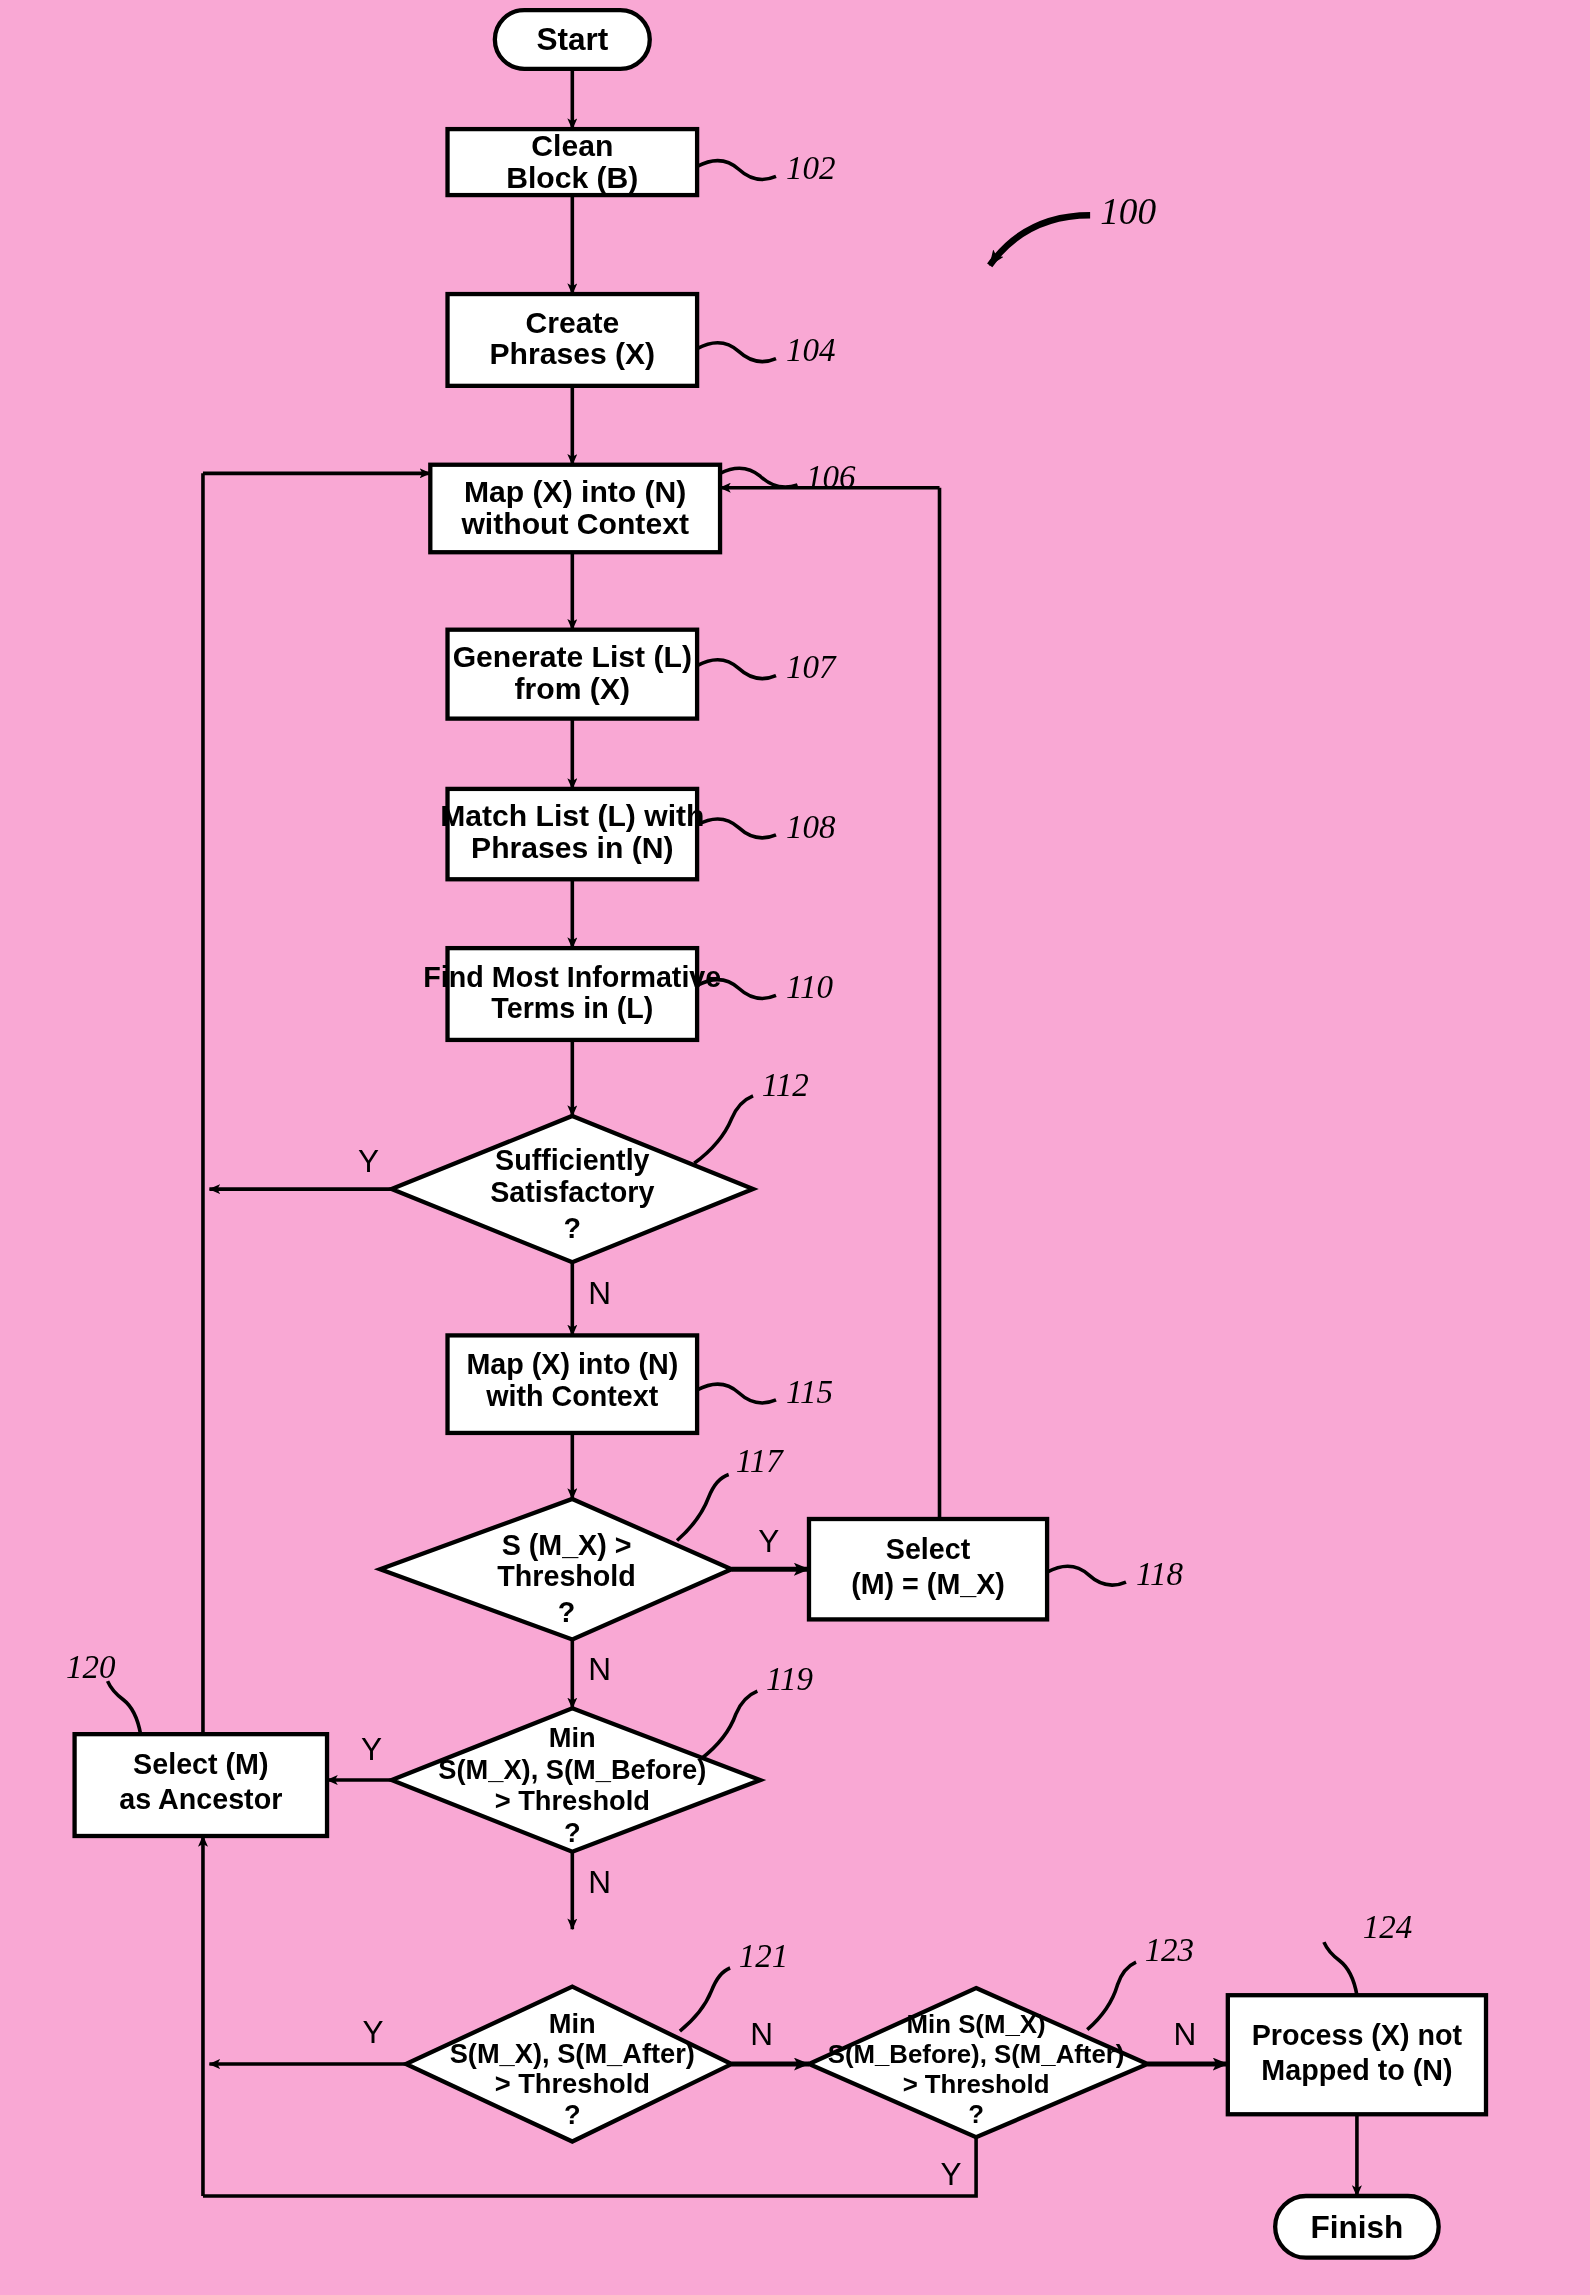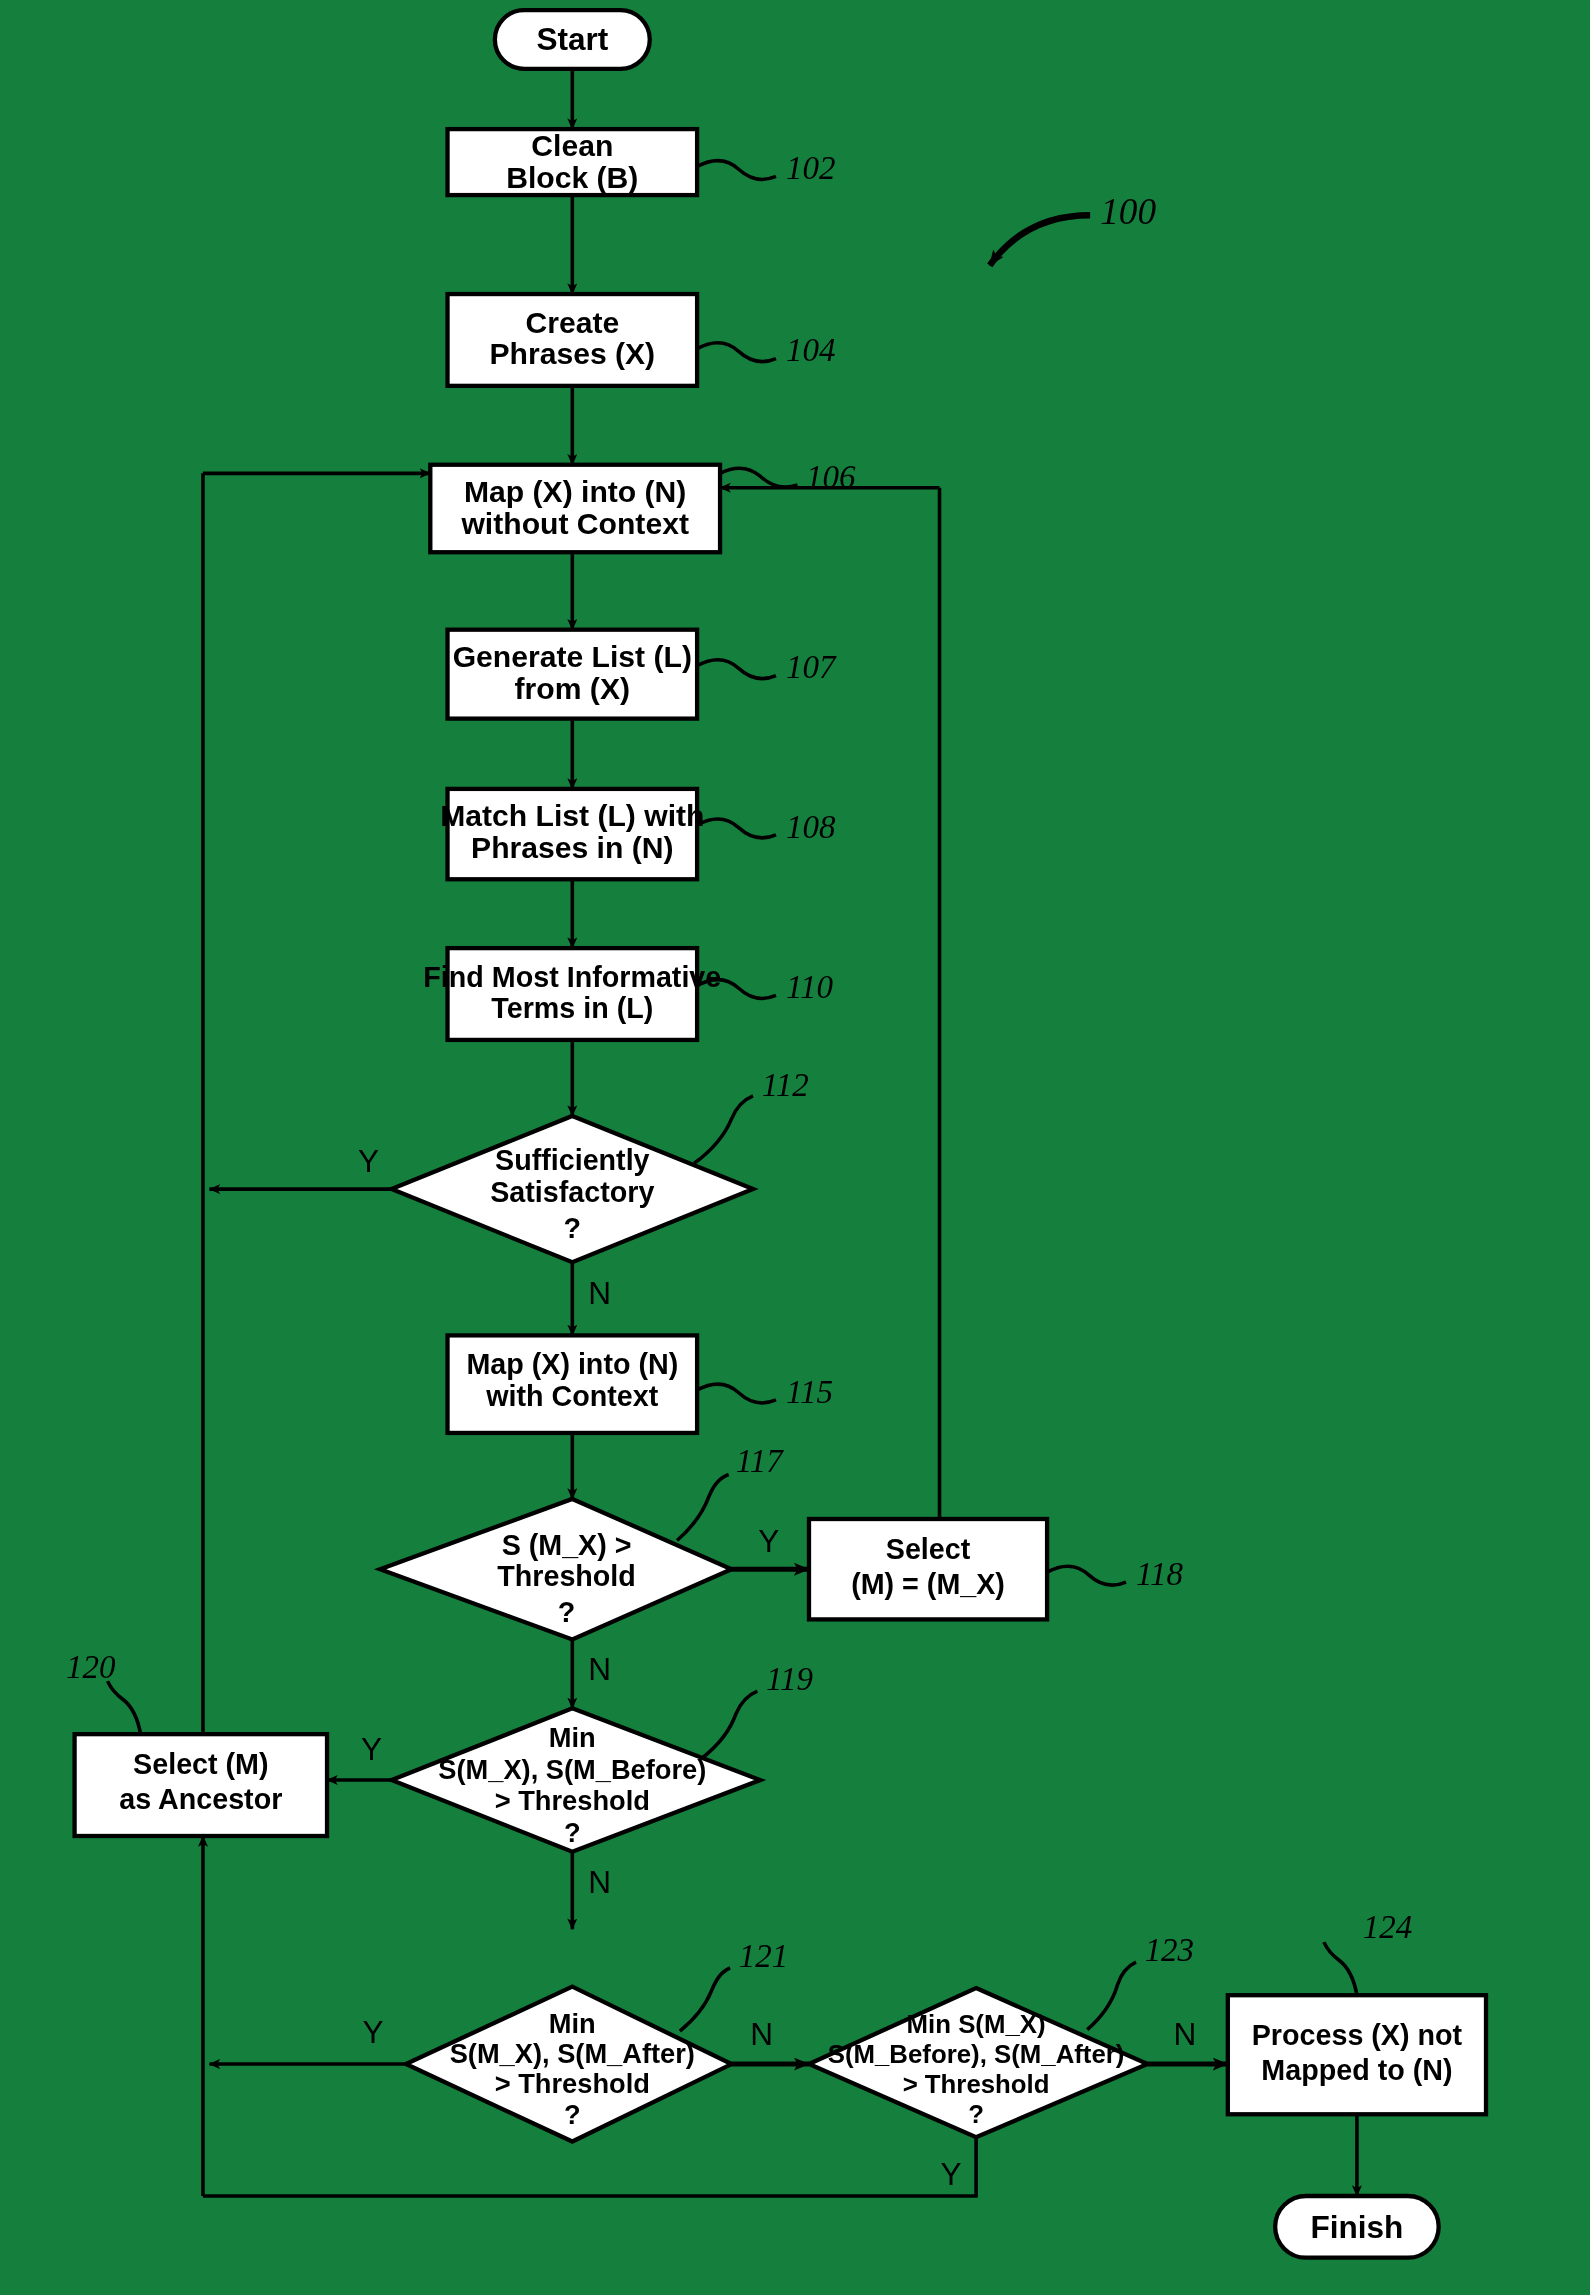--- a/index.html
+++ b/index.html
@@ -1,17 +1,17 @@
 <!DOCTYPE html>
 <html style="font-size:11.5px"><head>
 <meta charset="utf-8">
 <style>
   html,body{margin:0;padding:0;background:#ffffff;}
   body{width:1590px;height:2295px;font-family:"Liberation Sans",sans-serif;}
-  #sheet{position:relative;width:1590px;height:2295px;background:#15803d;overflow:hidden;}
+  #sheet{position:relative;width:1590px;height:2295px;background:#f9a8d4;overflow:hidden;}
   svg{position:absolute;left:0;top:0;width:1590px;height:2295px;}
   .nodeText{font-family:"Liberation Sans",sans-serif;font-weight:700;fill:#000;text-anchor:middle;}
   .refNum{font-family:"Liberation Serif",serif;font-style:italic;font-size:46px;fill:#000;text-anchor:start;}
   .branch{font-family:"Liberation Sans",sans-serif;font-weight:400;font-size:44px;fill:#000;text-anchor:middle;}
   .shape{fill:#ffffff;stroke:#000000;stroke-width:6;}
   .lead{fill:none;stroke:#000000;stroke-width:5;}
   .flow{fill:none;stroke:#000000;stroke-width:5;}
   .flowThick{fill:none;stroke:#000000;stroke-width:7;}
 </style>
 </head>

